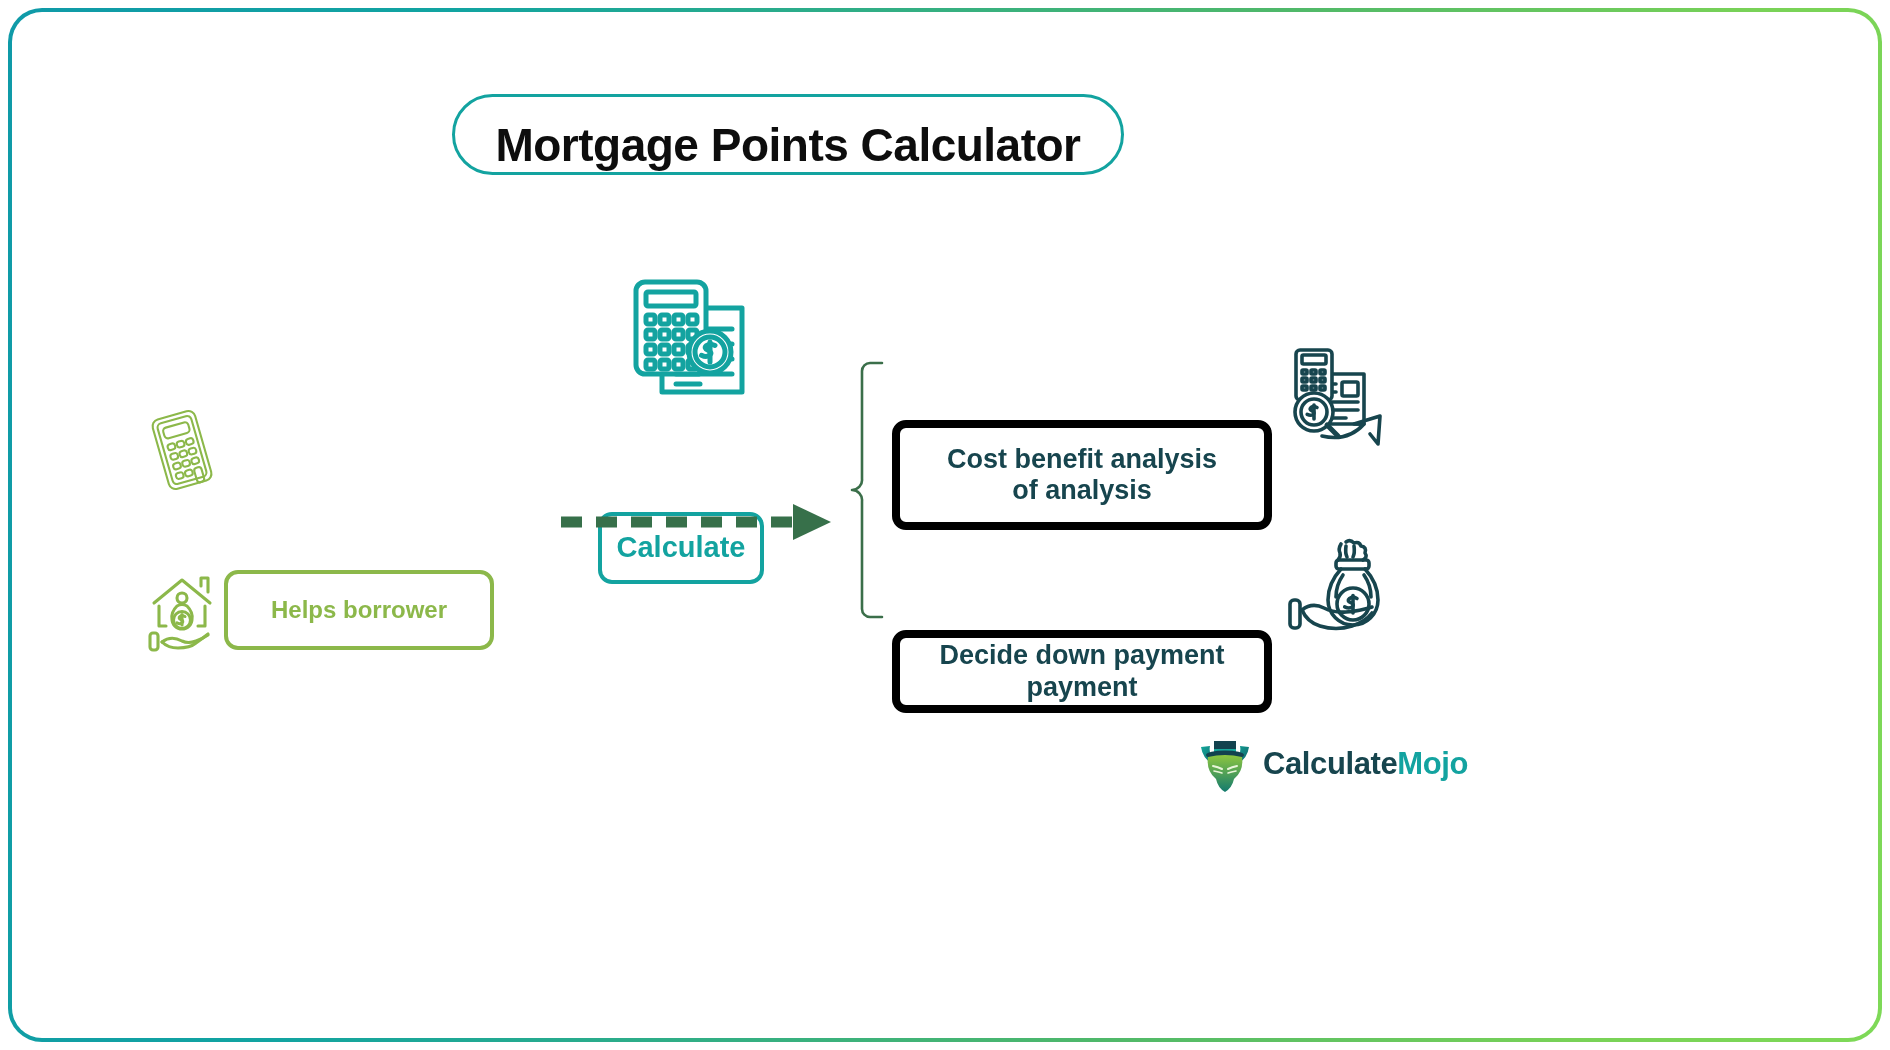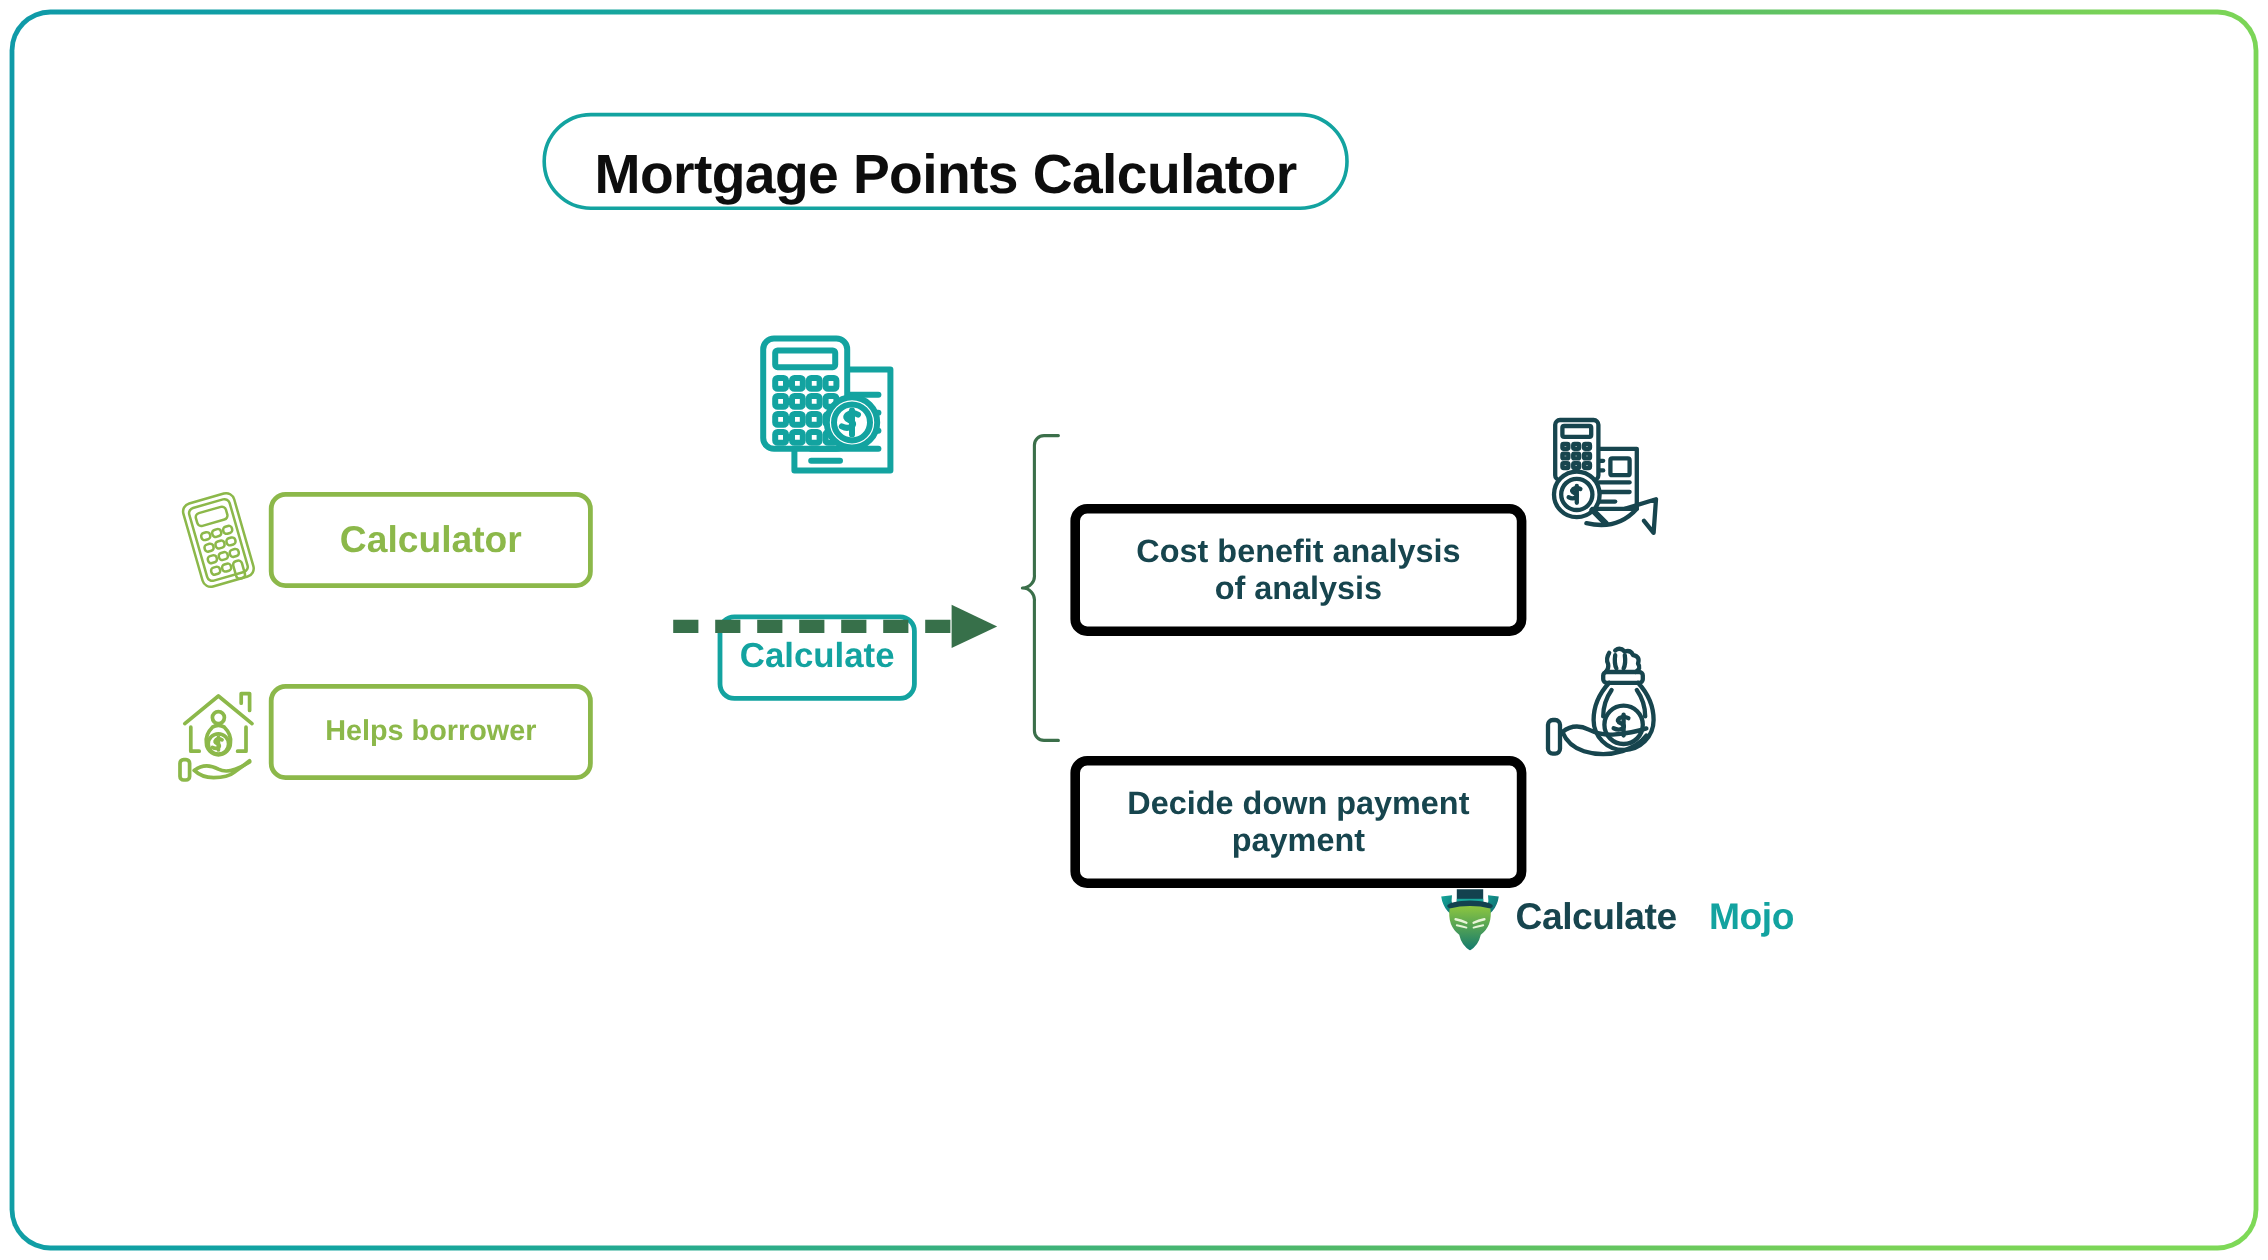--- a/index.html
+++ b/index.html
@@ -90,21 +90,21 @@
     font-size:29px;
   }
 
   
   #box-cost-benefit{
     left:880px; top:408px; width:380px; height:110px;
     font-size:27px;
     padding:0 16px;
   }
   #box-decide-payment{
-    left:880px; top:618px; width:380px; height:110px;
+    left:880px; top:618px; width:380px; height:83px;
     font-size:27px;
     padding:0 16px;
   }
 
   
   .icon-wrap{ position:absolute; }
   #icon-calculator-left{ left:134px; top:396px; width:72px; height:84px; }
   #icon-house-money{    left:134px; top:558px; width:72px; height:84px; }
   #icon-calc-doc-center{left:616px; top:262px; width:124px; height:140px; }
   #icon-analysis-right{ left:1274px; top:328px; width:110px; height:108px; }
@@ -130,21 +130,21 @@
     left:1185px; top:722px;
     width:262px; height:60px;
     display:flex; align-items:center; gap:10px;
   }
   #brand-logo .logo-mark{ width:56px; height:56px; flex:0 0 auto; }
   #brand-logo .logo-wordmark{
     font-size:31px; font-weight:bold; white-space:nowrap;
     letter-spacing:-0.4px;
   }
   .word-wall{ color:#17454e; }
-  .word-mojo{ color:#13a3a0;margin-left:27px; }
+  .word-mojo{ color:#13a3a0; }
 </style>
 </head>
 <body>
 
 <div id="infographic-frame">
  <div id="infographic-canvas">
 
   <div id="title-pill">
     <span class="title-text">Mortgage Points Calculator</span>
   </div>
@@ -164,23 +164,20 @@
         <rect x="23" y="53" width="7.5" height="6" rx="2.6"></rect>
         <rect x="32.5" y="53" width="7.5" height="6" rx="2.6"></rect>
         <rect x="42" y="53" width="7.5" height="6" rx="2.6"></rect>
         <rect x="23" y="63" width="7.5" height="6" rx="2.6"></rect>
         <rect x="32.5" y="63" width="7.5" height="6" rx="2.6"></rect>
         <rect x="42" y="63" width="7.5" height="15" rx="3"></rect>
       </g>
     </svg>
   </div>
 
-  <div class="pill-box box-green" id="box-calculator">
-    <span>Calculator</span>
-  </div>
 
   <div class="icon-wrap" id="icon-house-money">
     <svg viewBox="0 0 72 84" width="72" height="84" fill="none" stroke="#8cb84a" stroke-width="3.1" stroke-linecap="round" stroke-linejoin="round">
 
       <path d="M8 33 L36 10 L64 33"></path>
       <path d="M55 16 L55 8 L62 8 L62 22"></path>
 
       <path d="M13 36 L13 56 L20 56"></path>
       <path d="M59 36 L59 56 L52 56"></path>
 

